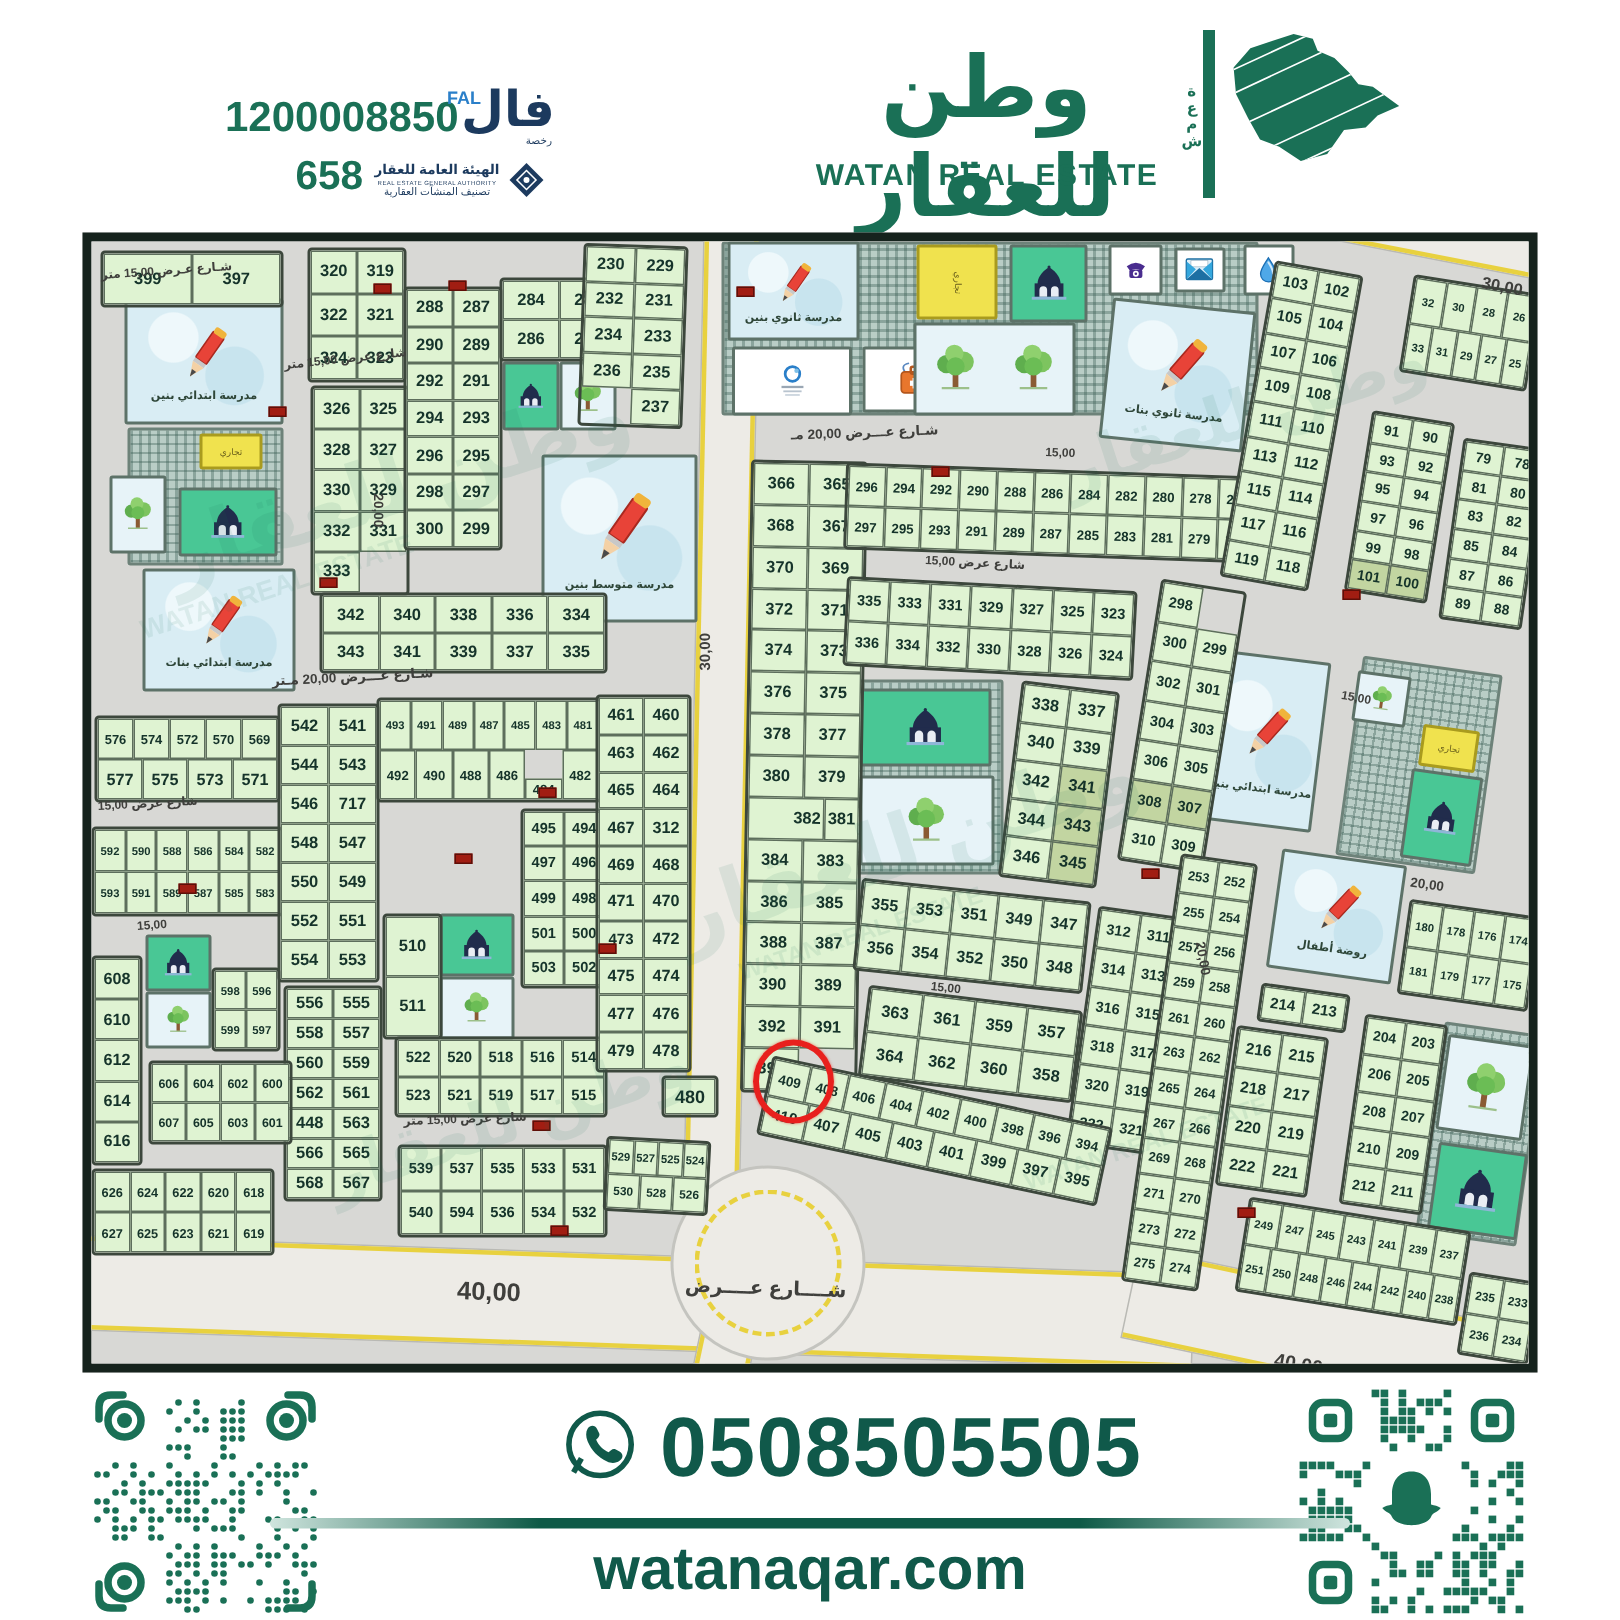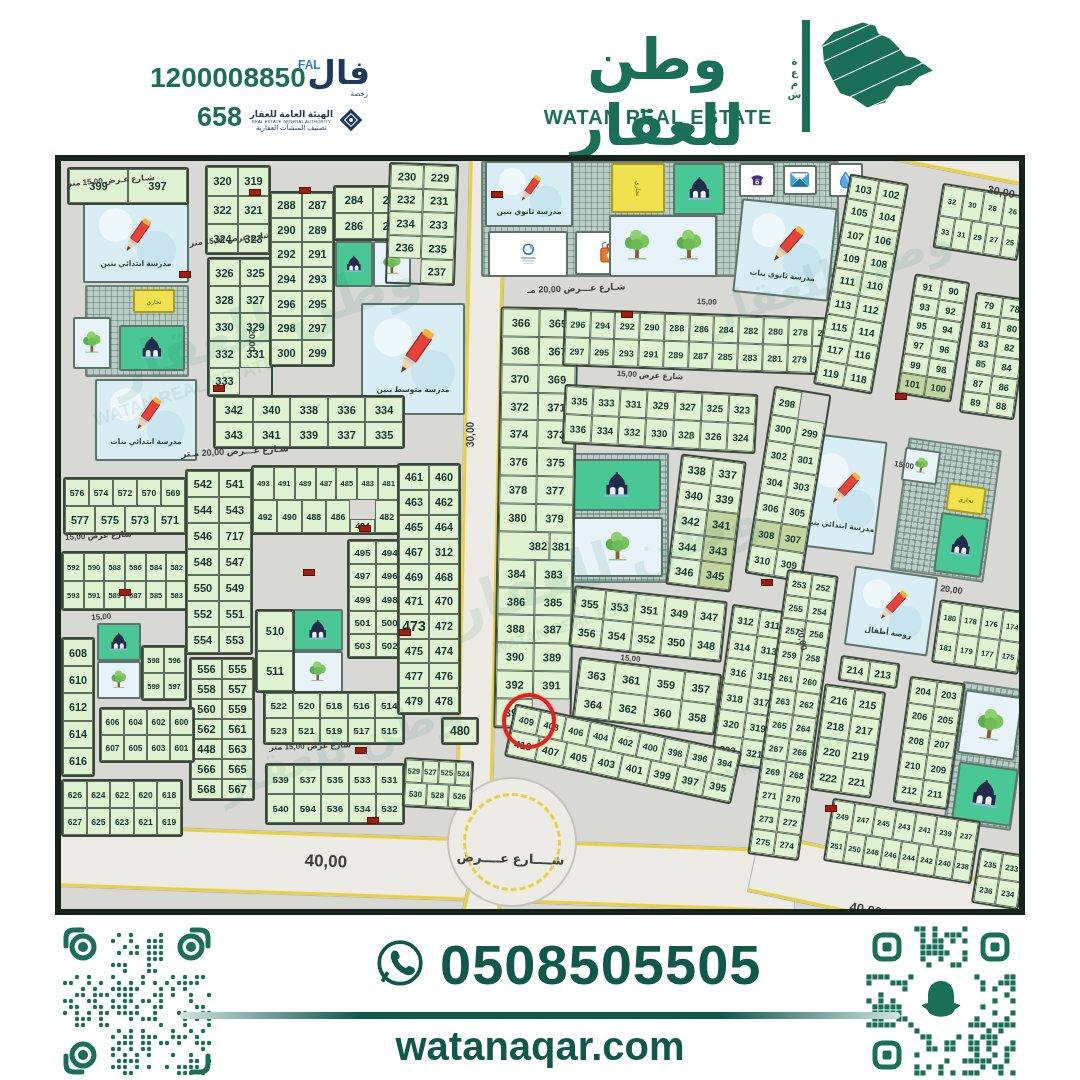--- a/index.html
+++ b/index.html
@@ -833,21 +833,21 @@
       </div>
       <div class="prow">
         <div class="pcell" style="font-size: 10.8px;">469</div>
         <div class="pcell" style="font-size: 10.8px;">468</div>
       </div>
       <div class="prow">
         <div class="pcell" style="font-size: 10.8px;">471</div>
         <div class="pcell" style="font-size: 10.8px;">470</div>
       </div>
       <div class="prow">
-        <div class="pcell" style="font-size: 14px;">473</div>
+        <div class="pcell" style="font-size: 10px;">473</div>
         <div class="pcell" style="font-size: 10.8px;">472</div>
       </div>
       <div class="prow">
         <div class="pcell" style="font-size: 10.8px;">475</div>
         <div class="pcell" style="font-size: 10.8px;">474</div>
       </div>
       <div class="prow">
         <div class="pcell" style="font-size: 10.8px;">477</div>
         <div class="pcell" style="font-size: 10.8px;">476</div>
       </div>

